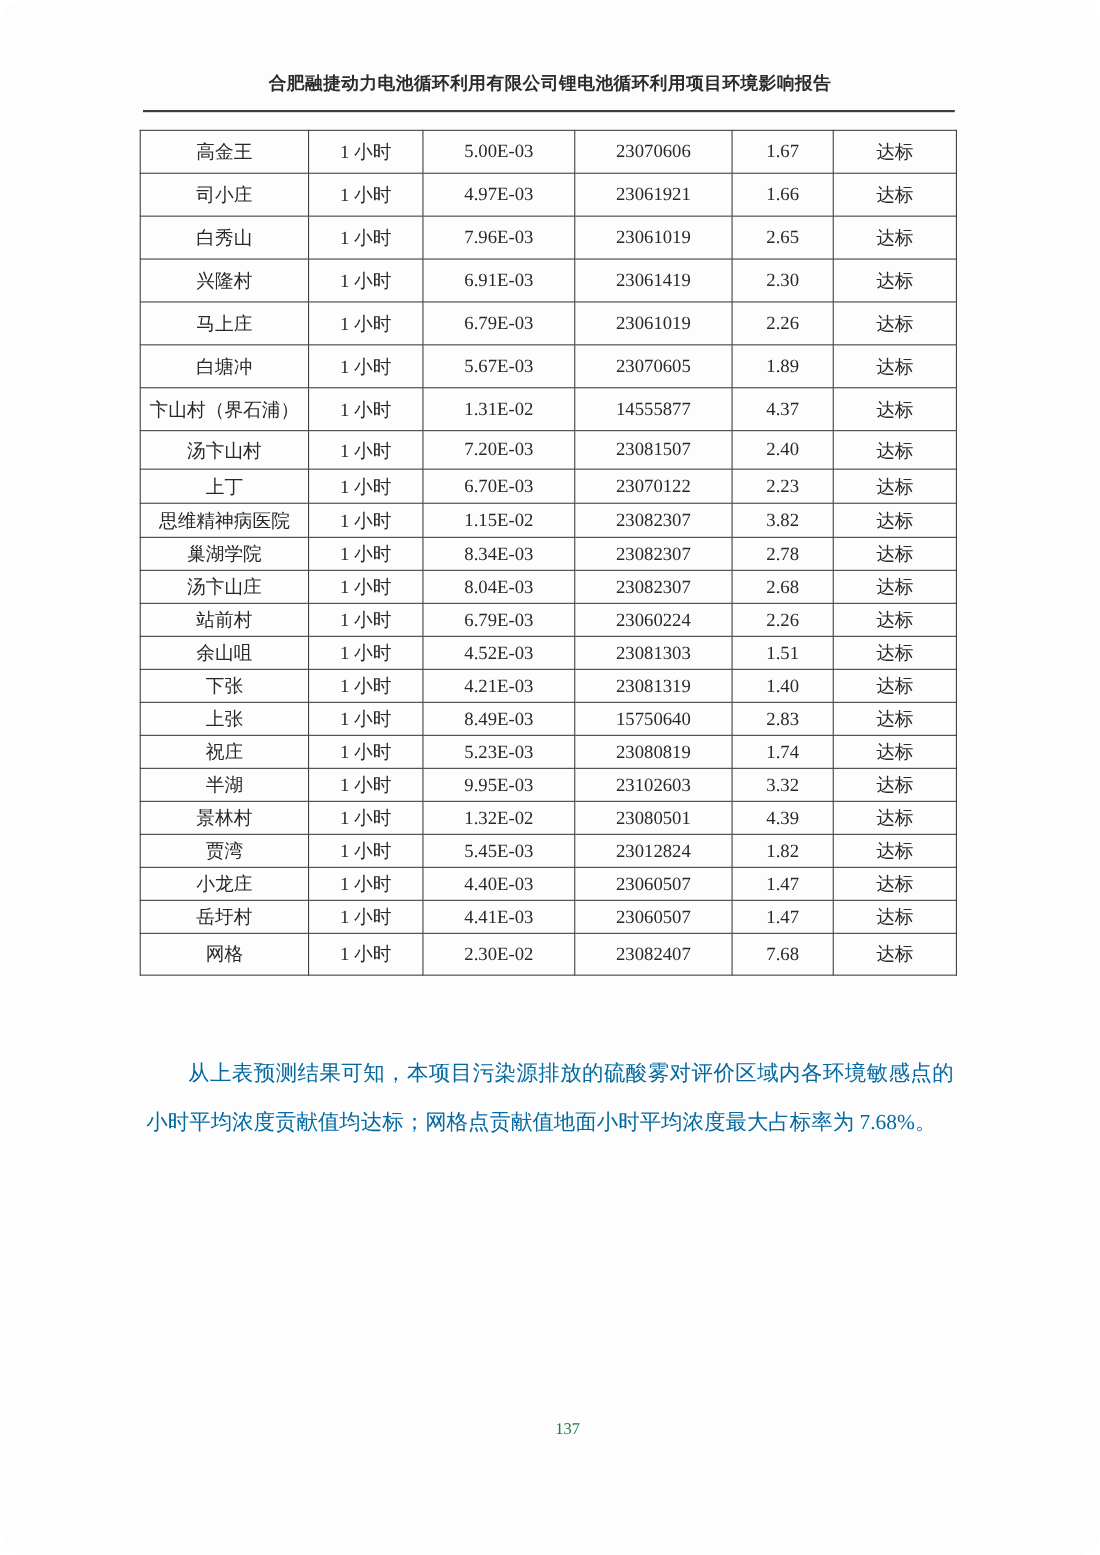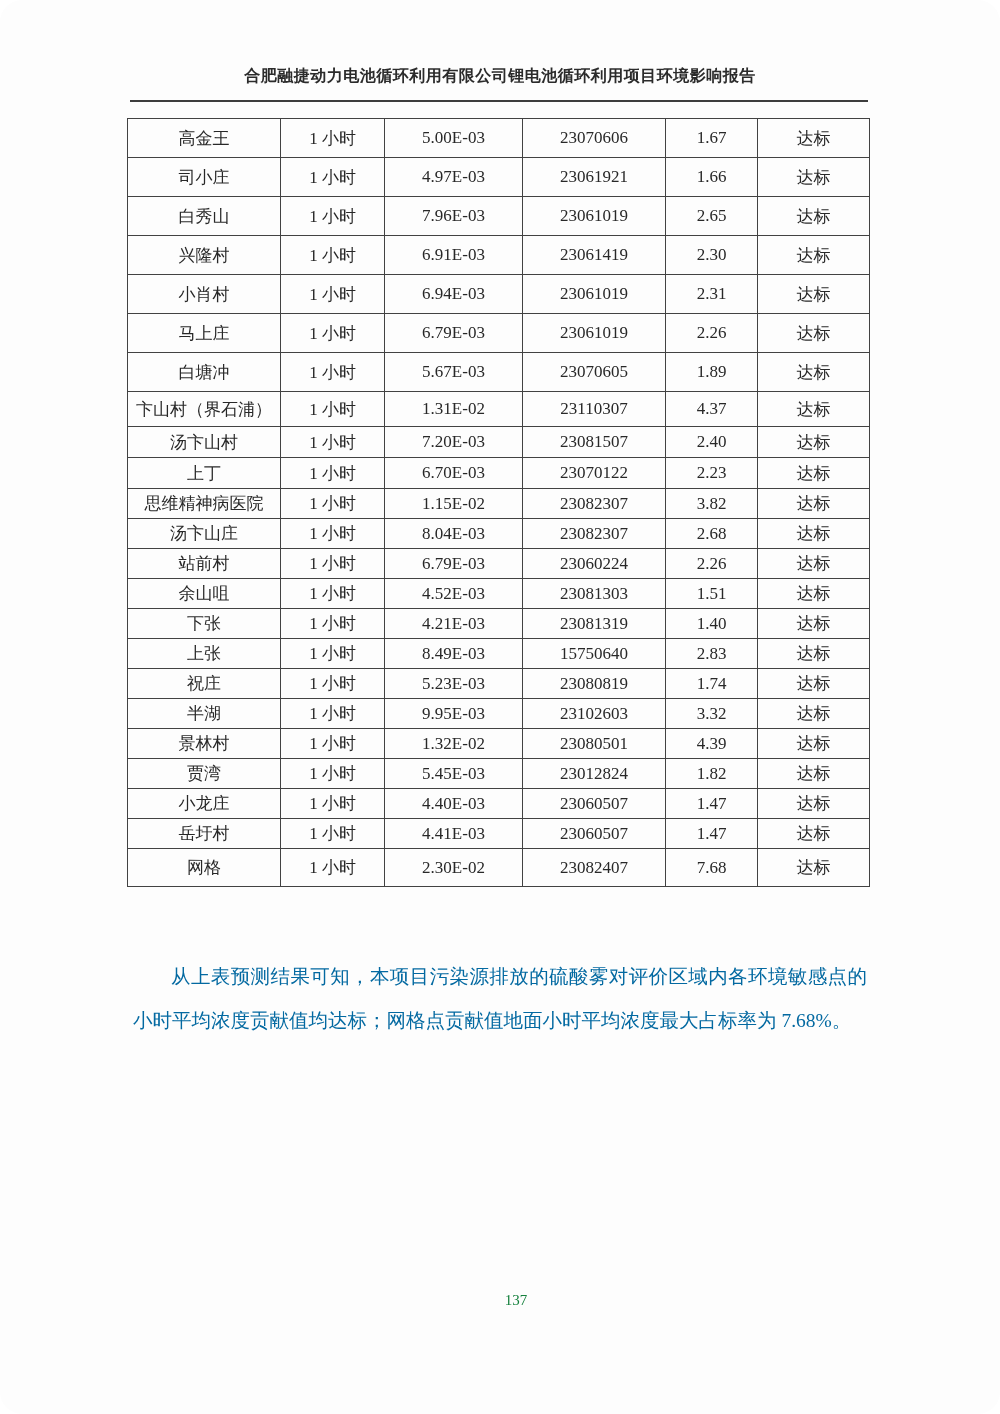--- a/index.html
+++ b/index.html
@@ -130,48 +130,40 @@
         </tr>
         <tr>
           <td>兴隆村</td>
           <td>1 小时</td>
           <td>6.91E-03</td>
           <td>23061419</td>
           <td>2.30</td>
           <td>达标</td>
         </tr>
         <tr>
-          <td>小肖村</td>
-          <td>1 小时</td>
-          <td>6.94E-03</td>
-          <td>23061019</td>
-          <td>2.31</td>
-          <td>达标</td>
-        </tr>
-        <tr>
           <td>马上庄</td>
           <td>1 小时</td>
           <td>6.79E-03</td>
           <td>23061019</td>
           <td>2.26</td>
           <td>达标</td>
         </tr>
         <tr>
           <td>白塘冲</td>
           <td>1 小时</td>
           <td>5.67E-03</td>
           <td>23070605</td>
           <td>1.89</td>
           <td>达标</td>
         </tr>
         <tr>
           <td>卞山村（界石浦）</td>
           <td>1 小时</td>
           <td>1.31E-02</td>
-          <td>23110307</td>
+          <td>14555877</td>
           <td>4.37</td>
           <td>达标</td>
         </tr>
         <tr>
           <td>汤卞山村</td>
           <td>1 小时</td>
           <td>7.20E-03</td>
           <td>23081507</td>
           <td>2.40</td>
           <td>达标</td>
@@ -186,20 +178,28 @@
         </tr>
         <tr>
           <td>思维精神病医院</td>
           <td>1 小时</td>
           <td>1.15E-02</td>
           <td>23082307</td>
           <td>3.82</td>
           <td>达标</td>
         </tr>
         <tr>
+          <td>巢湖学院</td>
+          <td>1 小时</td>
+          <td>8.34E-03</td>
+          <td>23082307</td>
+          <td>2.78</td>
+          <td>达标</td>
+        </tr>
+        <tr>
           <td>汤卞山庄</td>
           <td>1 小时</td>
           <td>8.04E-03</td>
           <td>23082307</td>
           <td>2.68</td>
           <td>达标</td>
         </tr>
         <tr>
           <td>站前村</td>
           <td>1 小时</td>

